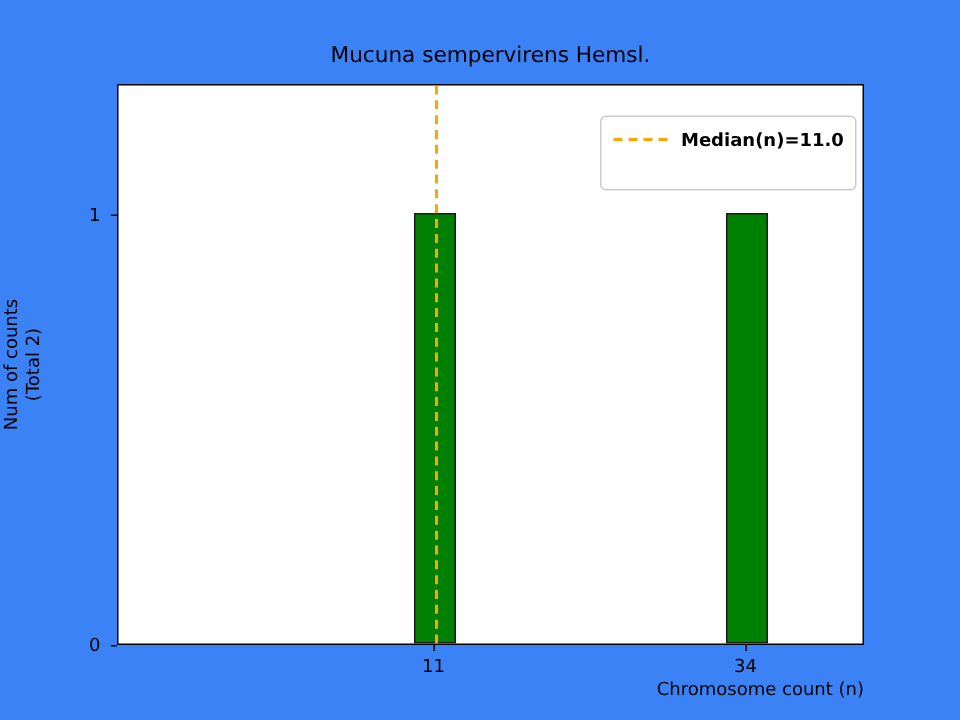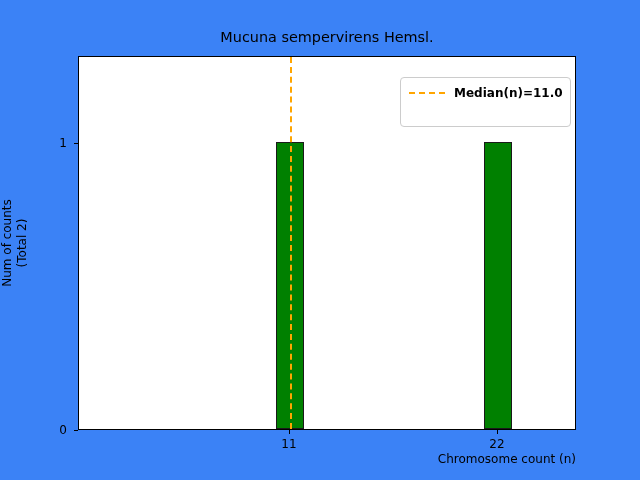--- a/index.html
+++ b/index.html
@@ -190,21 +190,21 @@
   <div id="plot-area">
     <div class="bar" style="left:197px; width:28px; height:287px;"></div>
     <div class="bar" style="left:405px; width:28px; height:287px;"></div>
     <div id="median-line" style="left:211px;"></div>
   </div>
 
   <div class="xtick-mark" style="left:289px;"></div>
   <div class="xtick-label" style="left:289px;">11</div>
 
   <div class="xtick-mark" style="left:497px;"></div>
-  <div class="xtick-label" style="left:497px;">22</div>
+  <div class="xtick-label" style="left:497px;">34</div>
 
   <div id="xlabel">Chromosome count (n)</div>
 
   <div id="legend">
     <div class="legend-row">
       <span class="legend-swatch"></span>
       <span class="legend-text">Median(n)=11.0</span>
     </div>
     <div class="legend-row continuation">
       <span class="legend-swatch"></span>

